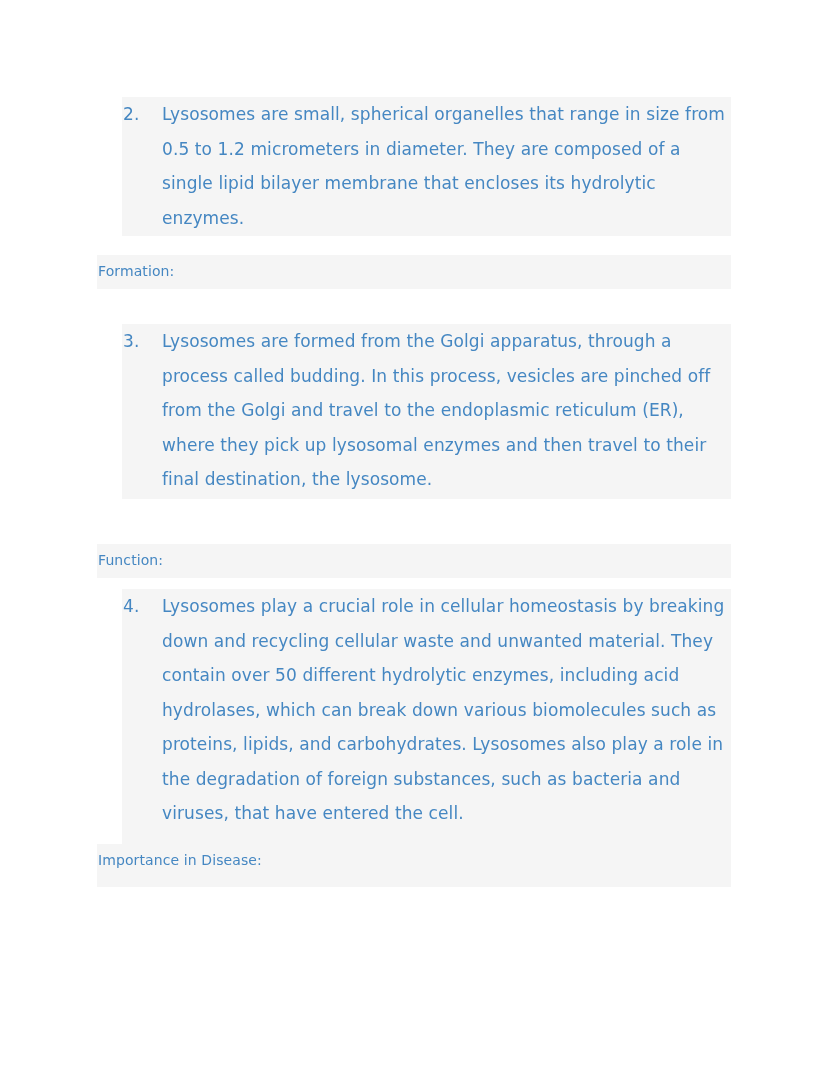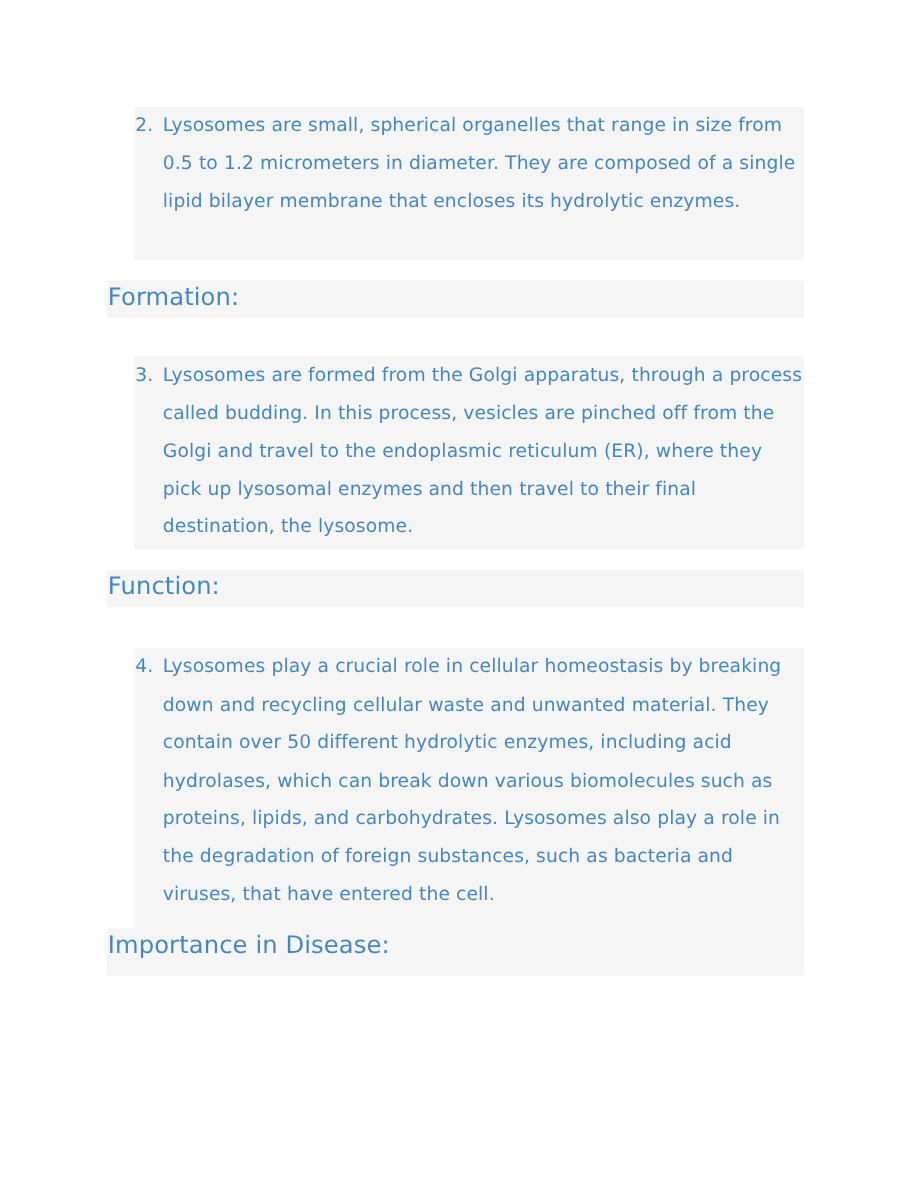--- a/index.html
+++ b/index.html
@@ -31,34 +31,35 @@
     letter-spacing: 0.1px;
   }
   .li .num {
     flex: 0 0 25px;
     width: 25px;
     padding-left: 1px;
   }
   .li .txt {
     flex: 1 1 auto;
     padding-right: 1px;
+    margin-left: 14px;
   }
   
   .hd {
     left: 97px;
     width: 634px;
-    font-size: 22px;
+    font-size: 14px;
     line-height: 28px;
     padding: 2px 0 0 1px;
     letter-spacing: 0.1px;
   }
   #s0 { top: 97px;  height: 139px; }
   #s1 { top: 255px; height: 34px;  }
   #s2 { top: 324px; height: 175px; }
-  #s3 { top: 518px; height: 34px;  }
+  #s3 { top: 544px; height: 34px;  }
   #s4 { top: 589px; height: 277px; }
   #s5 { top: 844px; height: 43px;  }
 </style>
 </head>
 <body style="background: rgb(255, 255, 255);">
 
 <div id="s0" class="block li">
   <span class="num">2.</span>
   <div class="txt">Lysosomes are small, spherical organelles that range in size from 0.5 to 1.2 micrometers in diameter. They are composed of a single lipid bilayer membrane that encloses its hydrolytic enzymes.</div>
 </div>

